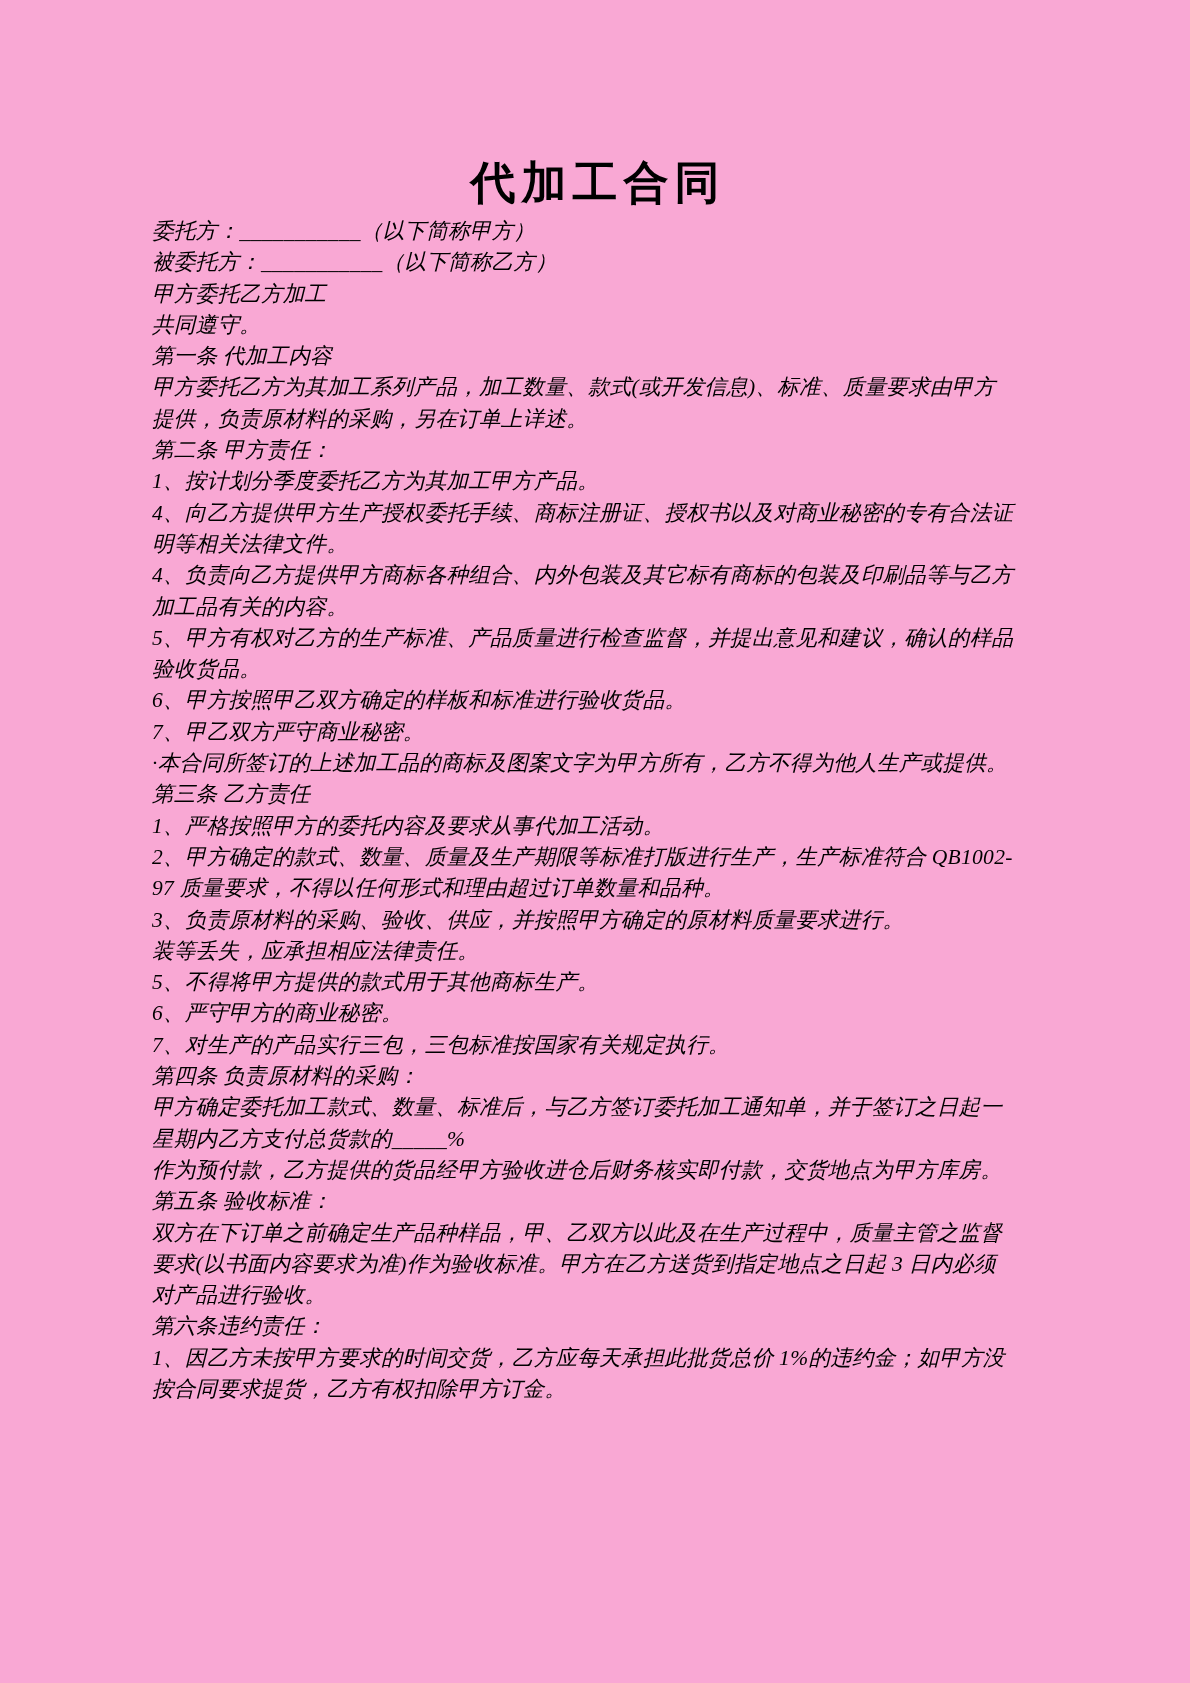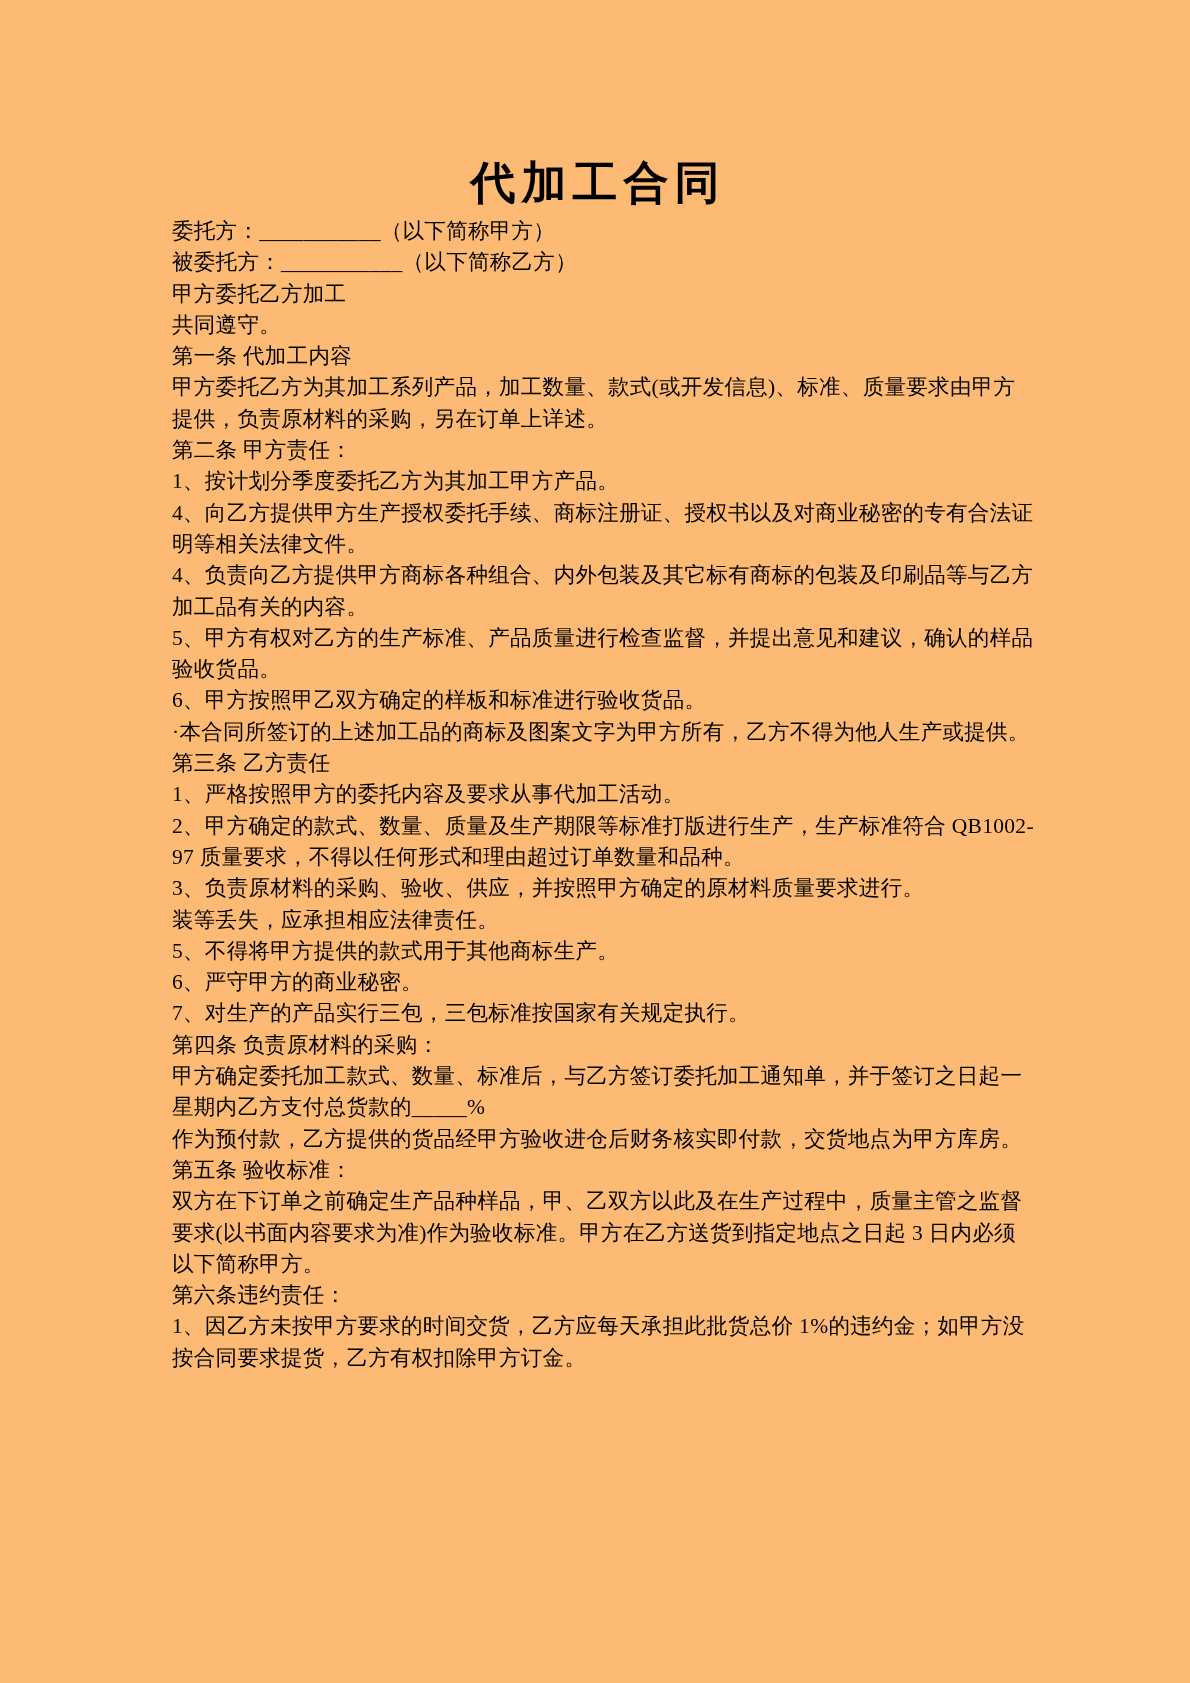--- a/index.html
+++ b/index.html
@@ -14,42 +14,43 @@
     font-family: "Liberation Serif", "DejaVu Serif", serif;
     color: #000000;
     overflow: hidden;
   }
   .page {
     position: absolute;
     left: 0;
     top: 0;
     width: 1190px;
     height: 1683px;
-    background: #fdba74;
+    background: #f9a8d4;
   }
   .doc-title {
     position: absolute;
     top: 158px;
     left: 168px;
     width: 860px;
     margin: 0;
     text-align: center;
     font-size: 45px;
     line-height: 50px;
     font-weight: bold;
     letter-spacing: 6px;
     white-space: pre;
   }
   .doc-body {
     position: absolute;
     top: 216px;
-    left: 172px;
+    left: 152px;
     width: 866px;
     font-size: 21.5px;
     line-height: 31.3px;
+    font-style: italic;
   }
   .doc-line {
     white-space: pre;
     letter-spacing: 0.3px;
   }
 </style>
 </head>
 <body>
 
 <div class="page">
@@ -64,35 +65,36 @@
       <div class="doc-line">提供，负责原材料的采购，另在订单上详述。</div>
       <div class="doc-line">第二条 甲方责任：</div>
       <div class="doc-line">1、按计划分季度委托乙方为其加工甲方产品。</div>
       <div class="doc-line">4、向乙方提供甲方生产授权委托手续、商标注册证、授权书以及对商业秘密的专有合法证</div>
       <div class="doc-line">明等相关法律文件。</div>
       <div class="doc-line">4、负责向乙方提供甲方商标各种组合、内外包装及其它标有商标的包装及印刷品等与乙方</div>
       <div class="doc-line">加工品有关的内容。</div>
       <div class="doc-line">5、甲方有权对乙方的生产标准、产品质量进行检查监督，并提出意见和建议，确认的样品</div>
       <div class="doc-line">验收货品。</div>
       <div class="doc-line">6、甲方按照甲乙双方确定的样板和标准进行验收货品。</div>
+      <div class="doc-line">7、甲乙双方严守商业秘密。</div>
       <div class="doc-line">·本合同所签订的上述加工品的商标及图案文字为甲方所有，乙方不得为他人生产或提供。</div>
       <div class="doc-line">第三条 乙方责任</div>
       <div class="doc-line">1、严格按照甲方的委托内容及要求从事代加工活动。</div>
       <div class="doc-line">2、甲方确定的款式、数量、质量及生产期限等标准打版进行生产，生产标准符合 QB1002-</div>
       <div class="doc-line">97 质量要求，不得以任何形式和理由超过订单数量和品种。</div>
       <div class="doc-line">3、负责原材料的采购、验收、供应，并按照甲方确定的原材料质量要求进行。</div>
       <div class="doc-line">装等丢失，应承担相应法律责任。</div>
       <div class="doc-line">5、不得将甲方提供的款式用于其他商标生产。</div>
       <div class="doc-line">6、严守甲方的商业秘密。</div>
       <div class="doc-line">7、对生产的产品实行三包，三包标准按国家有关规定执行。</div>
       <div class="doc-line">第四条 负责原材料的采购：</div>
       <div class="doc-line">甲方确定委托加工款式、数量、标准后，与乙方签订委托加工通知单，并于签订之日起一</div>
       <div class="doc-line">星期内乙方支付总货款的_____%</div>
       <div class="doc-line">作为预付款，乙方提供的货品经甲方验收进仓后财务核实即付款，交货地点为甲方库房。</div>
       <div class="doc-line">第五条 验收标准：</div>
       <div class="doc-line">双方在下订单之前确定生产品种样品，甲、乙双方以此及在生产过程中，质量主管之监督</div>
       <div class="doc-line">要求(以书面内容要求为准)作为验收标准。甲方在乙方送货到指定地点之日起 3 日内必须</div>
-      <div class="doc-line">以下简称甲方。</div>
+      <div class="doc-line">对产品进行验收。</div>
       <div class="doc-line">第六条违约责任：</div>
       <div class="doc-line">1、因乙方未按甲方要求的时间交货，乙方应每天承担此批货总价 1%的违约金；如甲方没</div>
       <div class="doc-line">按合同要求提货，乙方有权扣除甲方订金。</div>
     </div>
 </div>
 
 </body></html>

